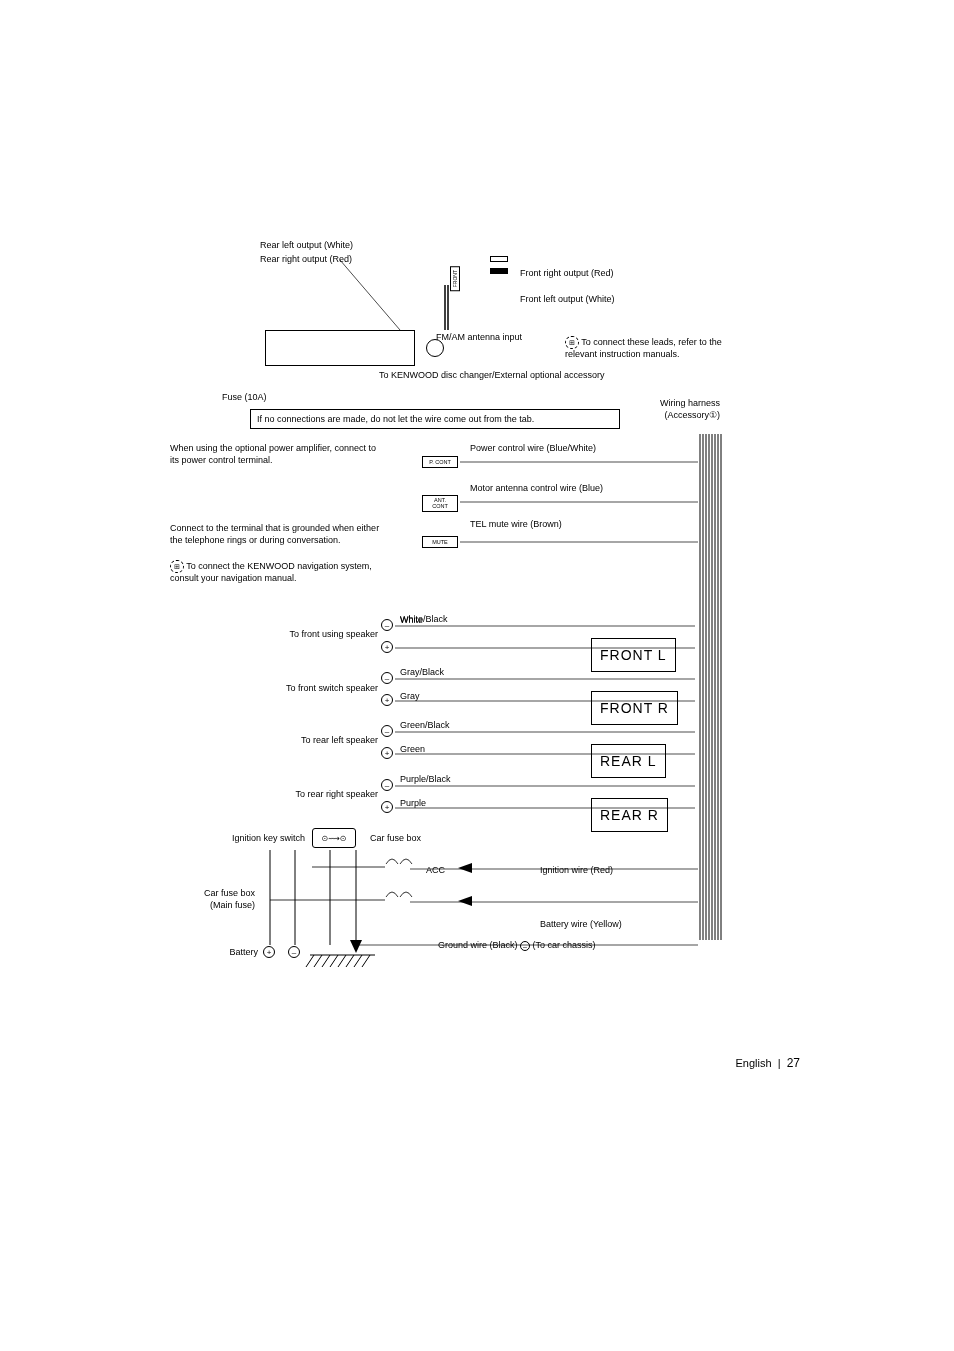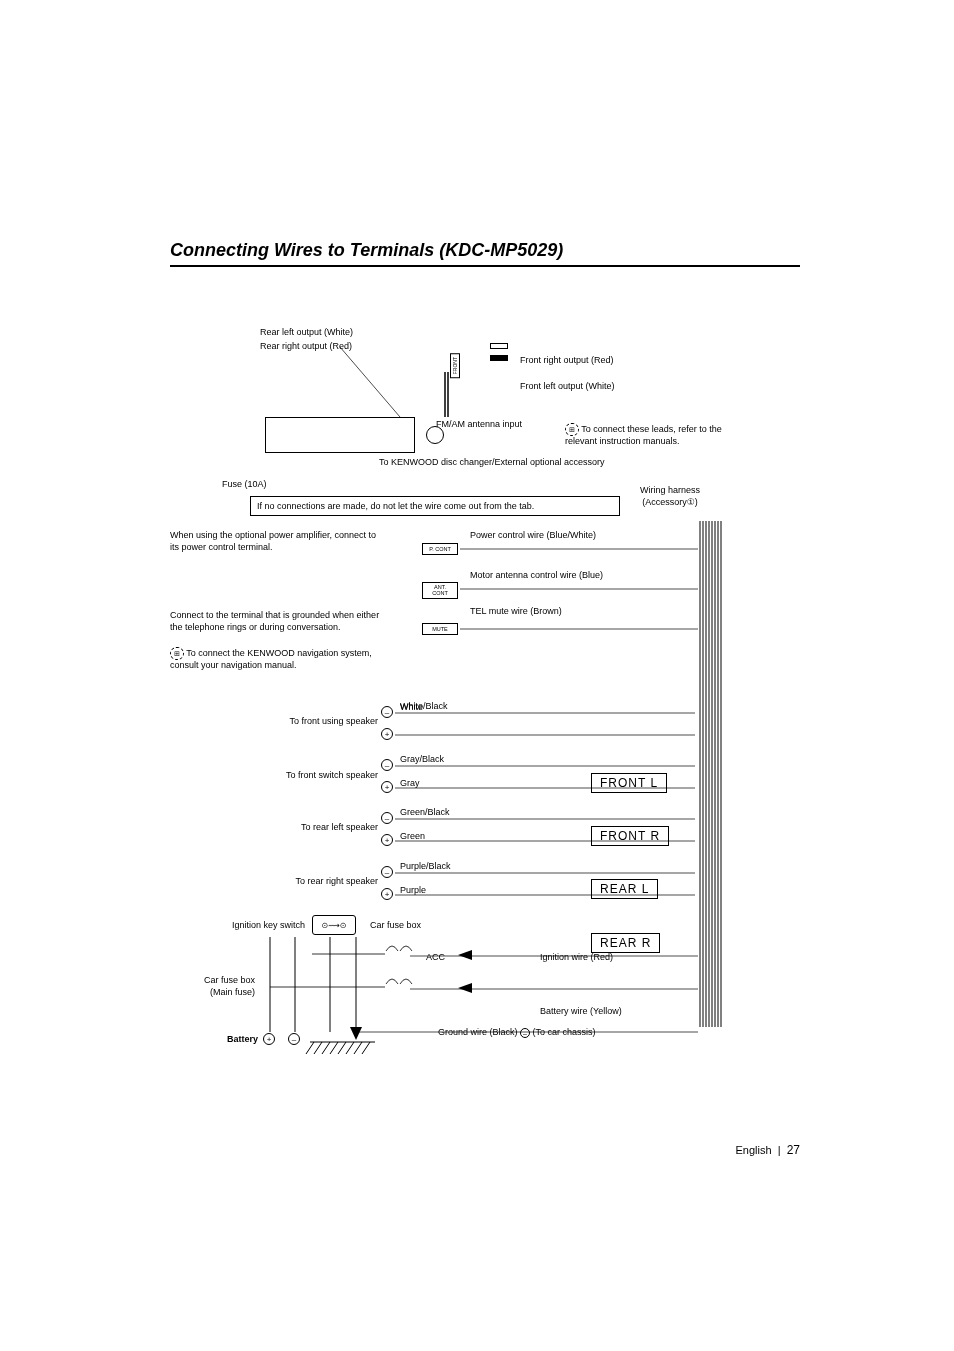--- a/index.html
+++ b/index.html
@@ -37,25 +37,24 @@
     position: absolute;
     border: 1px solid #000;
     font-size: 5.5px;
     padding: 2px 3px;
     text-align: center;
     background: #fff;
   }
   .lab-box {
     position: absolute;
     border: 1px solid #000;
-    font-size: 12px;
-    padding: 2px 8px;
+    font-size: 14px;
+    padding: 8px 8px;
     background: #fff;
     letter-spacing: 1px;
-    margin-top: 48px;
   }
   .note-box {
     position: absolute;
     border: 1px solid #000;
     padding: 4px 6px;
     font-size: 9px;
     background: #fff;
   }
   .circle {
     display: inline-block;
@@ -111,21 +110,20 @@
     position:absolute; width:0; height:0;
     border-top:5px solid transparent;
     border-bottom:5px solid transparent;
     border-right:14px solid #000;
   }
 </style>
 </head>
 <body>
 
 <div class="page">
-  <div class="title">Connecting Wires to Terminals (KDC-MP5029)</div>
 
   <div class="diagram">
 
     <div class="label" style="left:90px; top:0px;">Rear left output (White)</div>
     <div class="label" style="left:90px; top:14px;">Rear right output (Red)</div>
 
     <div class="rca" style="left:320px; top:16px; background:#fff;"></div>
     <div class="rca" style="left:320px; top:28px; background:#000;"></div>
     <div class="label" style="left:350px; top:14px;margin-top:40px;">Front left output (White)</div>
     <div class="label" style="left:350px; top:28px;">Front right output (Red)</div>
@@ -142,21 +140,21 @@
       <span class="icon-note">⊞</span>
       <span>To connect these leads, refer to the relevant instruction manuals.</span>
     </div>
 
     <div class="label" style="left:209px; top:130px;">To KENWOOD disc changer/External optional accessory</div>
 
     <div class="label" style="left:52px; top:152px;">Fuse (10A)</div>
 
     <div class="note-box" style="left:80px; top:169px; width:370px;">If no connections are made, do not let the wire come out from the tab.</div>
 
-    <div class="label" style="left:450px; top:158px; text-align:center; width:100px;">Wiring harness (Accessory①)</div>
+    <div class="label" style="left:450px; top:158px; text-align:right; width:100px;">Wiring harness (Accessory①)</div>
 
     <div class="label" style="left:0px; top:203px; width:215px;">When using the optional power amplifier, connect to its power control terminal.</div>
     <div class="label" style="left:0px; top:283px; width:215px;">Connect to the terminal that is grounded when either the telephone rings or during conversation.</div>
     <div class="label" style="left:0px; top:320px; width:220px;">
       <span class="icon-note">⊞</span>
       <span>To connect the KENWOOD navigation system, consult your navigation manual.</span>
     </div>
 
     <div class="small-box" style="left:252px; top:216px; width:36px;">P. CONT</div>
     <div class="small-box" style="left:252px; top:255px; width:36px; line-height:1;">ANT. CONT</div>
@@ -196,21 +194,21 @@
 
     <div class="label" style="left:35px; top:593px; text-align:right; width:100px;">Ignition key switch</div>
     <div style="position:absolute; left:142px; top:588px; width:44px; height:20px; border:1px solid #000; border-radius:3px; font-size:8px; text-align:center; line-height:20px;">⊙⟿⊙</div>
     <div class="label" style="left:200px; top:593px;">Car fuse box</div>
 
     <div class="label" style="left:20px; top:648px; text-align:right; width:65px;">
       <span>Car fuse box</span><br>
       <span>(Main fuse)</span>
     </div>
 
-    <div class="label" style="left:48px; top:707px; text-align:right; width:40px;font-weight:bold;">Battery</div>
+    <div class="label" style="left:48px; top:707px; text-align:right; width:40px;">Battery</div>
     <div class="polarity" style="left:93px; top:706px;">+</div>
     <div class="polarity" style="left:118px; top:706px;">–</div>
 
     <div class="label" style="left:256px; top:625px;">ACC</div>
     <div class="arrow-left" style="left:288px; top:623px;"></div>
     <div class="label" style="left:370px; top:625px;">Ignition wire (Red)</div>
 
     <div class="arrow-left" style="left:288px; top:656px;"></div>
     <div class="label" style="left:370px; top:659px;margin-top:20px;">Battery wire (Yellow)</div>
 

